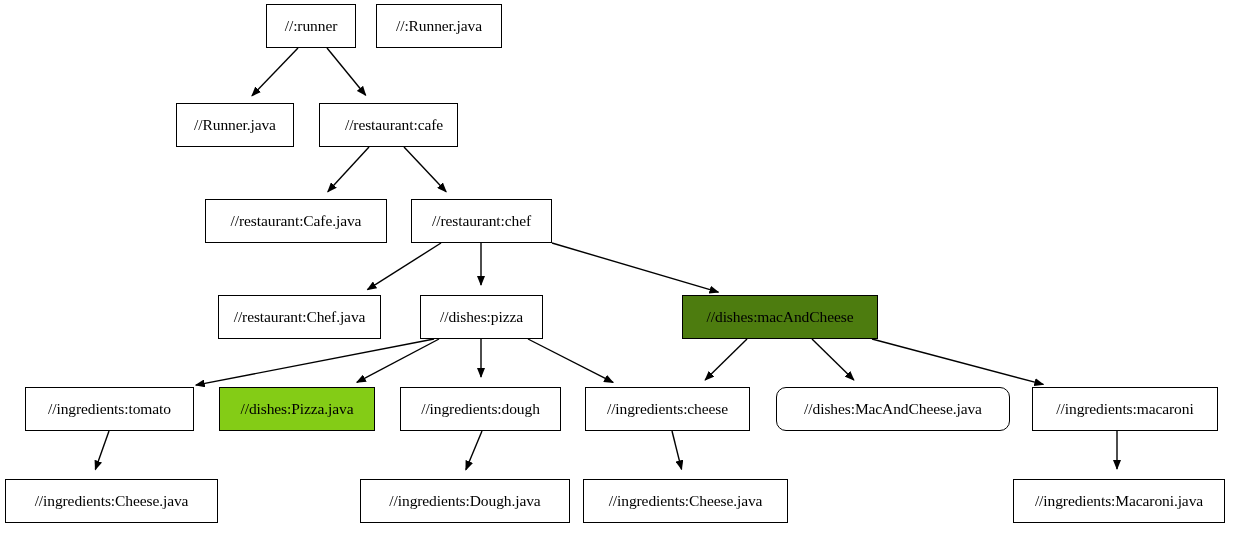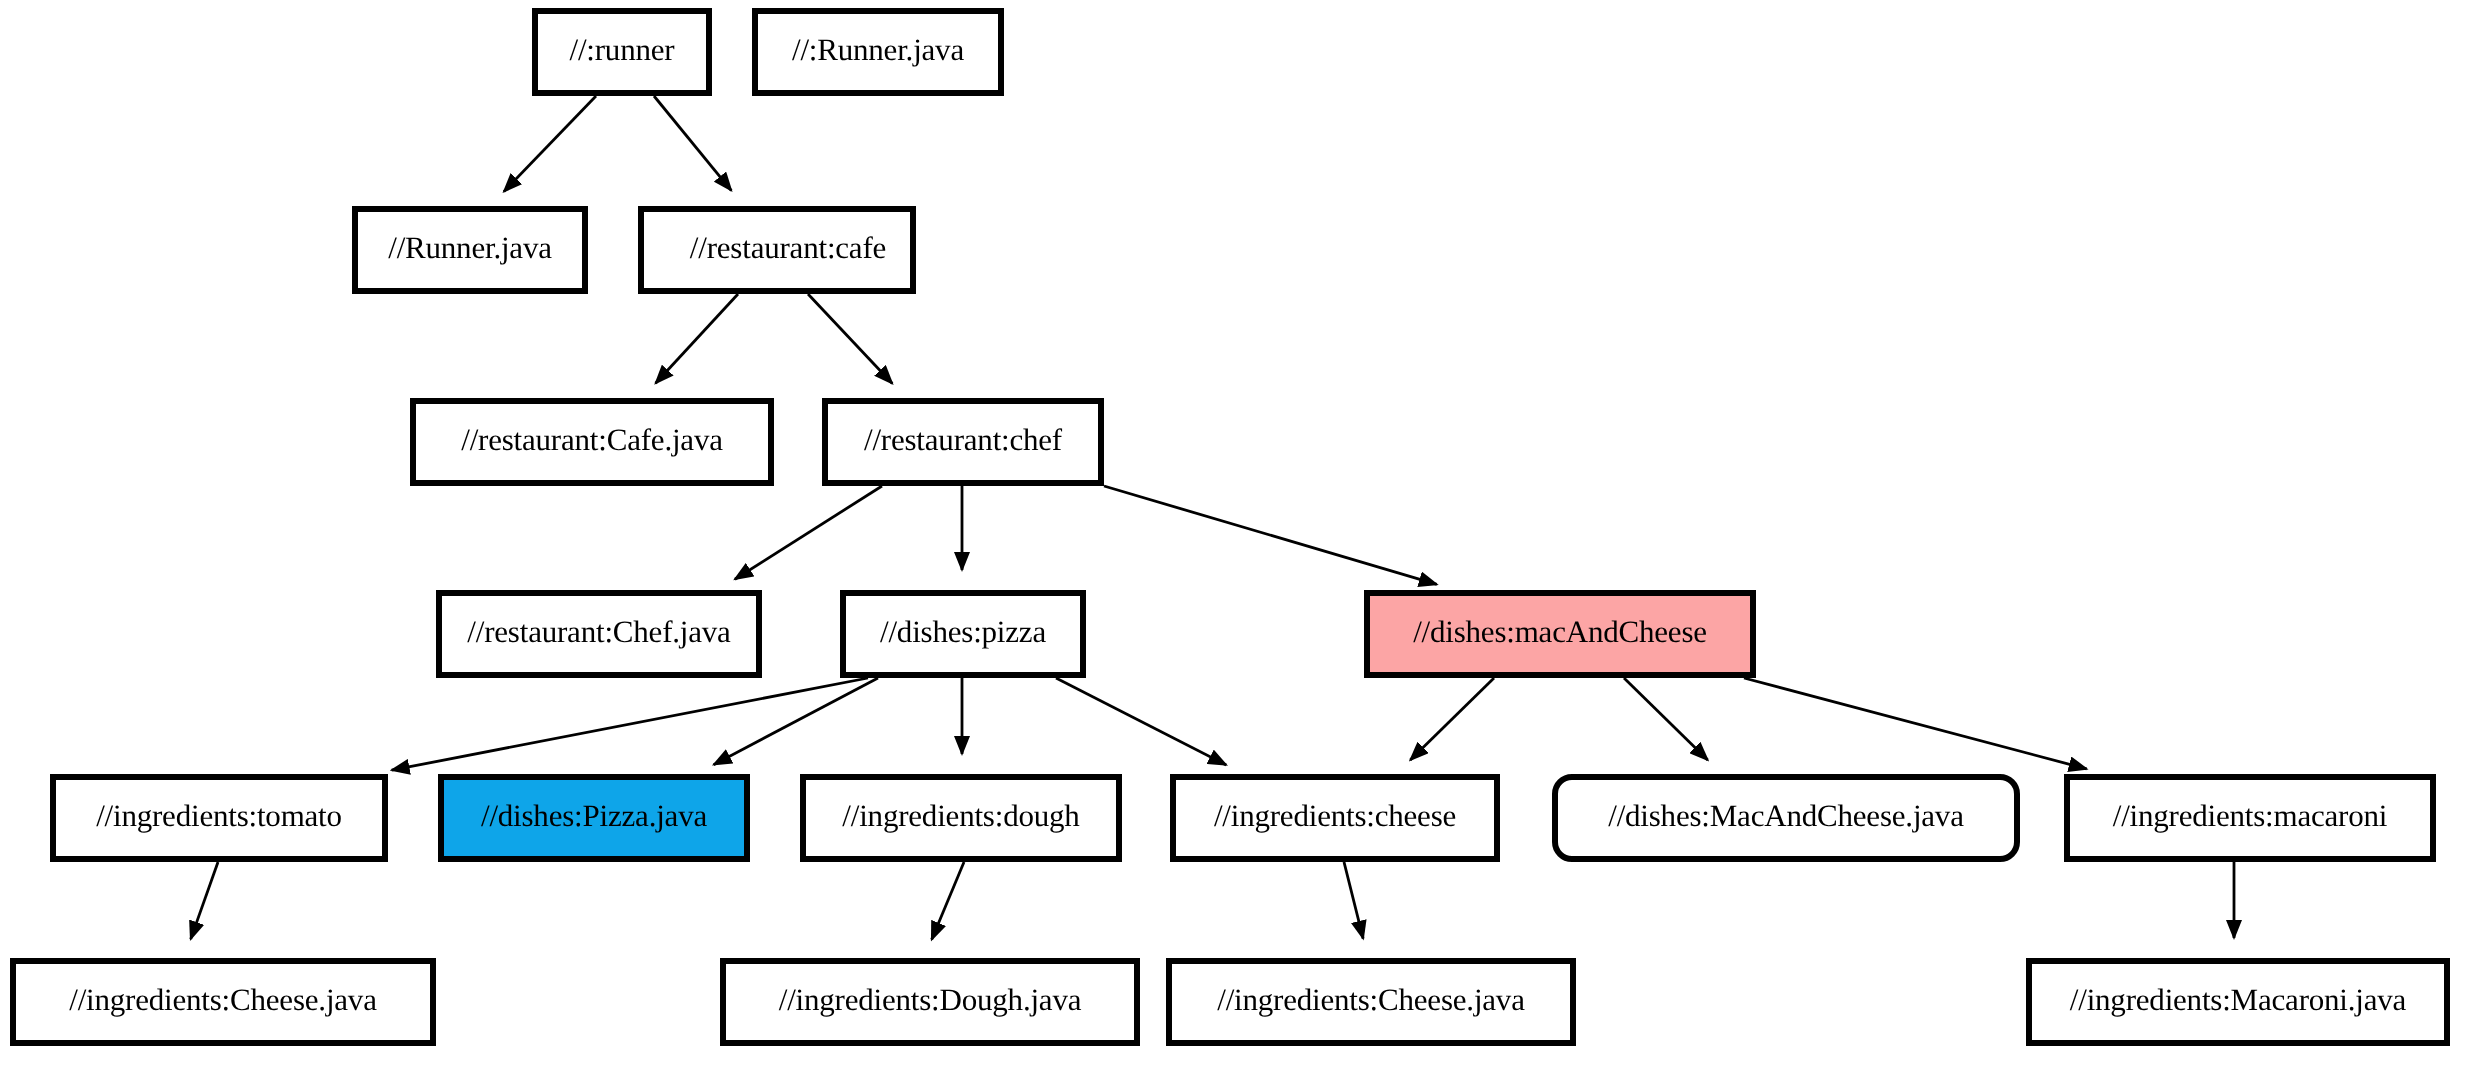--- a/index.html
+++ b/index.html
@@ -29,21 +29,21 @@
   #node-layer {
     position: absolute;
     left: 0;
     top: 0;
     width: 1242px;
     height: 539px;
   }
   .graph-node {
     position: absolute;
     box-sizing: border-box;
-    border: 3px solid #14532d;
+    border: 1px solid #14532d;
     background: #ffffff;
     display: flex;
     align-items: center;
     justify-content: center;
     font-family: "Liberation Serif", serif;
     font-size: 15.5px;
     color: #000000;
     line-height: 1;
     white-space: nowrap;
     letter-spacing: -0.1px;
@@ -104,27 +104,27 @@
       </div>
       <div class="graph-node" style="left: 411px; top: 199px; width: 141px; height: 44px; border-color: rgb(0, 0, 0); background: rgb(255, 255, 255);">
         <span class="node-label">//restaurant:chef</span>
       </div>
       <div class="graph-node" style="left: 218px; top: 295px; width: 163px; height: 44px; border-color: rgb(0, 0, 0); background: rgb(255, 255, 255);">
         <span class="node-label">//restaurant:Chef.java</span>
       </div>
       <div class="graph-node" style="left: 420px; top: 295px; width: 123px; height: 44px; border-color: rgb(0, 0, 0); background: rgb(255, 255, 255);">
         <span class="node-label">//dishes:pizza</span>
       </div>
-      <div class="graph-node" style="left: 682px; top: 295px; width: 196px; height: 44px; border-color: rgb(0, 0, 0); background: #fca5a5;">
+      <div class="graph-node" style="left: 682px; top: 295px; width: 196px; height: 44px; border-color: rgb(0, 0, 0); background: #4d7c0f;">
         <span class="node-label">//dishes:macAndCheese</span>
       </div>
       <div class="graph-node" style="left: 25px; top: 387px; width: 169px; height: 44px; border-color: rgb(0, 0, 0); background: rgb(255, 255, 255);">
         <span class="node-label">//ingredients:tomato</span>
       </div>
-      <div class="graph-node" style="left: 219px; top: 387px; width: 156px; height: 44px; border-color: rgb(0, 0, 0); background: #0ea5e9;">
+      <div class="graph-node" style="left: 219px; top: 387px; width: 156px; height: 44px; border-color: rgb(0, 0, 0); background: #84cc16;">
         <span class="node-label">//dishes:Pizza.java</span>
       </div>
       <div class="graph-node" style="left: 400px; top: 387px; width: 161px; height: 44px; border-color: rgb(0, 0, 0); background: rgb(255, 255, 255);">
         <span class="node-label">//ingredients:dough</span>
       </div>
       <div class="graph-node" style="left: 585px; top: 387px; width: 165px; height: 44px; border-color: rgb(0, 0, 0); background: rgb(255, 255, 255);">
         <span class="node-label">//ingredients:cheese</span>
       </div>
       <div class="graph-node" style="left: 776px; top: 387px; width: 234px; height: 44px; border-color: rgb(0, 0, 0); background: rgb(255, 255, 255); border-radius: 10px;">
         <span class="node-label">//dishes:MacAndCheese.java</span>

